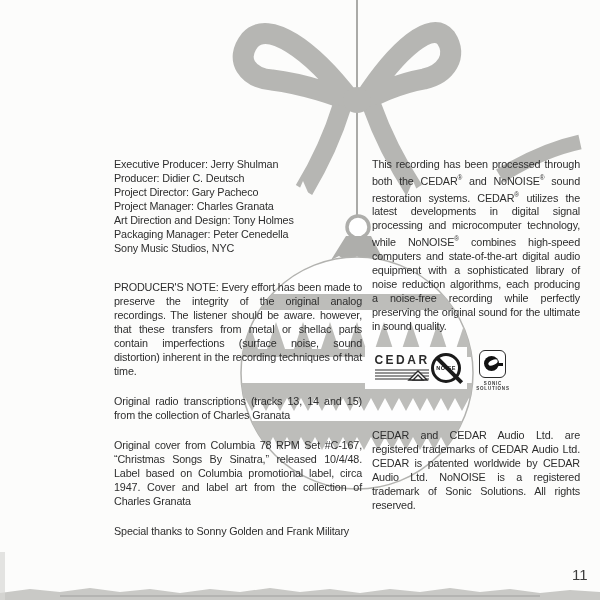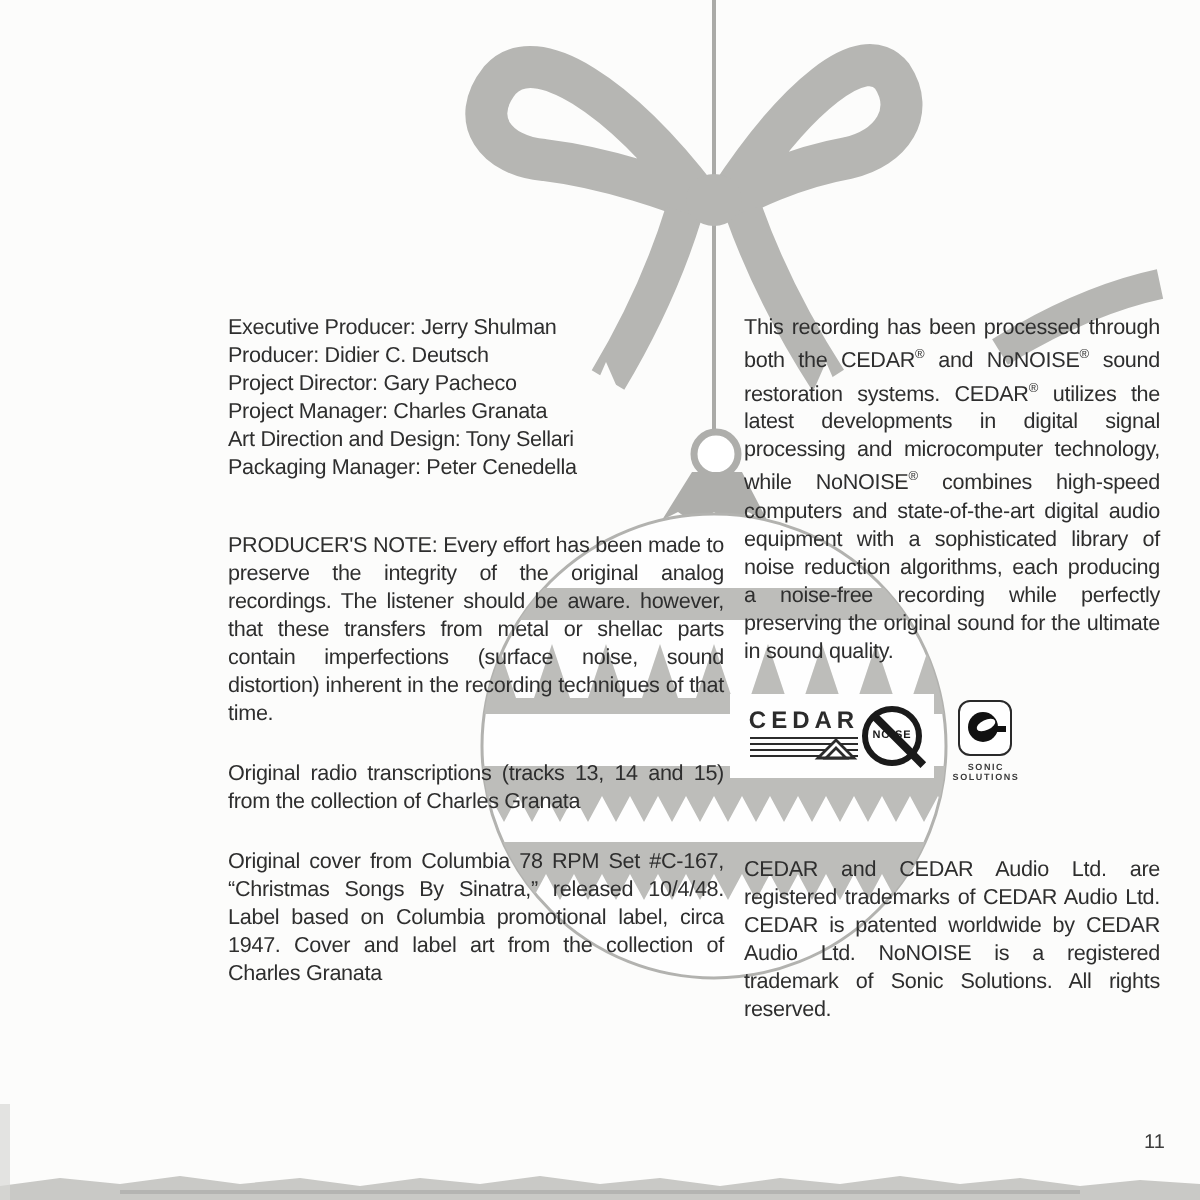--- a/index.html
+++ b/index.html
@@ -30,21 +30,21 @@
   #cedar-logo .cedar-word{font-size:12px;font-weight:bold;letter-spacing:2.5px;color:#2b2b2b;line-height:13px;}
   #noise-logo{position:absolute;left:431px;top:353px;width:30px;height:30px;border:3px solid #1a1a1a;border-radius:50%;background:#fff;z-index:3;box-sizing:border-box;}
   #noise-logo .noise-word{display:block;text-align:center;font-size:5.5px;font-weight:bold;line-height:24px;letter-spacing:0.5px;color:#1a1a1a;}
   #noise-slash{position:absolute;left:13px;top:-4px;width:3.5px;height:36px;background:#1a1a1a;transform:rotate(-45deg);}
   #sonic-logo{position:absolute;left:479px;top:350px;width:27px;height:28px;border:1.5px solid #2a2a2a;border-radius:6px;background:#fff;z-index:3;box-sizing:border-box;}
   #sonic-ball{position:absolute;left:4px;top:5px;width:15px;height:15px;background:#111;border-radius:50%;}
   #sonic-swoosh{position:absolute;left:8px;top:9px;width:10px;height:5px;background:#fff;border-radius:50%;transform:rotate(-25deg);}
   #sonic-mark{position:absolute;right:2px;top:12px;width:6px;height:3px;background:#111;}
   #sonic-label{position:absolute;left:469px;top:381px;width:48px;z-index:3;font-size:4.5px;letter-spacing:0.8px;text-align:center;color:#3a3a3a;font-weight:bold;}
 
-  #page-number{position:absolute;left:572px;top:566px;font-size:10px;color:#3d3d3d;z-index:4;}
+  #page-number{position:absolute;left:572px;top:566px;font-size:15px;color:#3d3d3d;z-index:4;}
 </style>
 </head>
 <body>
 
 <div id="page">
 
   <svg id="ornament-layer" width="600" height="600" viewBox="0 0 600 600">
     <defs>
       <clipPath id="ballClip">
           <circle cx="357" cy="373" r="116"></circle>
@@ -84,25 +84,27 @@
     <polygon fill="#c9c9c6" points="0,600 0,593 30,589 60,592 90,588 120,592 150,589 180,593 210,589 240,592 270,588 300,592 330,589 360,593 390,589 420,592 450,588 480,592 510,589 540,593 570,590 600,592 600,600"></polygon>
     <rect x="60" y="595" width="480" height="2" fill="#a0a09d" opacity="0.5"></rect>
     <rect x="0" y="552" width="5" height="48" fill="#d8d8d5" opacity="0.7"></rect>
   </svg>
 
   <div id="left-col" class="col">
     <div class="credit">Executive Producer: Jerry Shulman</div>
     <div class="credit">Producer: Didier C. Deutsch</div>
     <div class="credit">Project Director: Gary Pacheco</div>
     <div class="credit">Project Manager: Charles Granata</div>
-    <div class="credit">Art Direction and Design: Tony Sellari</div>
+    <div class="credit">Art Direction and Design: Tony Holmes</div>
     <div class="credit">Packaging Manager: Peter Cenedella</div>
+    <div class="credit">Sony Music Studios, NYC</div>
     <div class="para" style="margin-top:25px">PRODUCER'S NOTE: Every effort has been made to preserve the integrity of the original analog recordings. The listener should be aware. however, that these transfers from metal or shellac parts contain imperfections (surface noise, sound distortion) inherent in the recording techniques of that time.</div>
     <div class="para">Original radio transcriptions (tracks 13, 14 and 15) from the collection of Charles Granata</div>
     <div class="para">Original cover from Columbia 78 RPM Set #C-167, “Christmas Songs By Sinatra,” released 10/4/48. Label based on Columbia promotional label, circa 1947. Cover and label art from the collection of Charles Granata</div>
+    <div class="para">Special thanks to Sonny Golden and Frank Military</div>
   </div>
 
   <div id="right-col" class="col">
     <div class="para"><span>This recording has been processed through both the CEDAR</span><span class="seg-sup">®</span><span> and </span><span class="seg-i">NoNOISE</span><span class="seg-sup">®</span><span> sound restoration systems.  CEDAR</span><span class="seg-sup">®</span><span> utilizes the latest developments in digital signal processing and microcomputer technology, while </span><span class="seg-i">NoNOISE</span><span class="seg-sup">®</span><span> combines high-speed computers and state-of-the-art digital audio equipment with a sophisticated library of noise reduction algorithms, each producing a noise-free recording while perfectly preserving the original sound for the ultimate in sound quality.</span></div>
   </div>
 
   <div id="logo-backing"></div>
   <div id="cedar-logo">
     <div class="cedar-word">CEDAR</div>
     <svg width="58" height="13">

